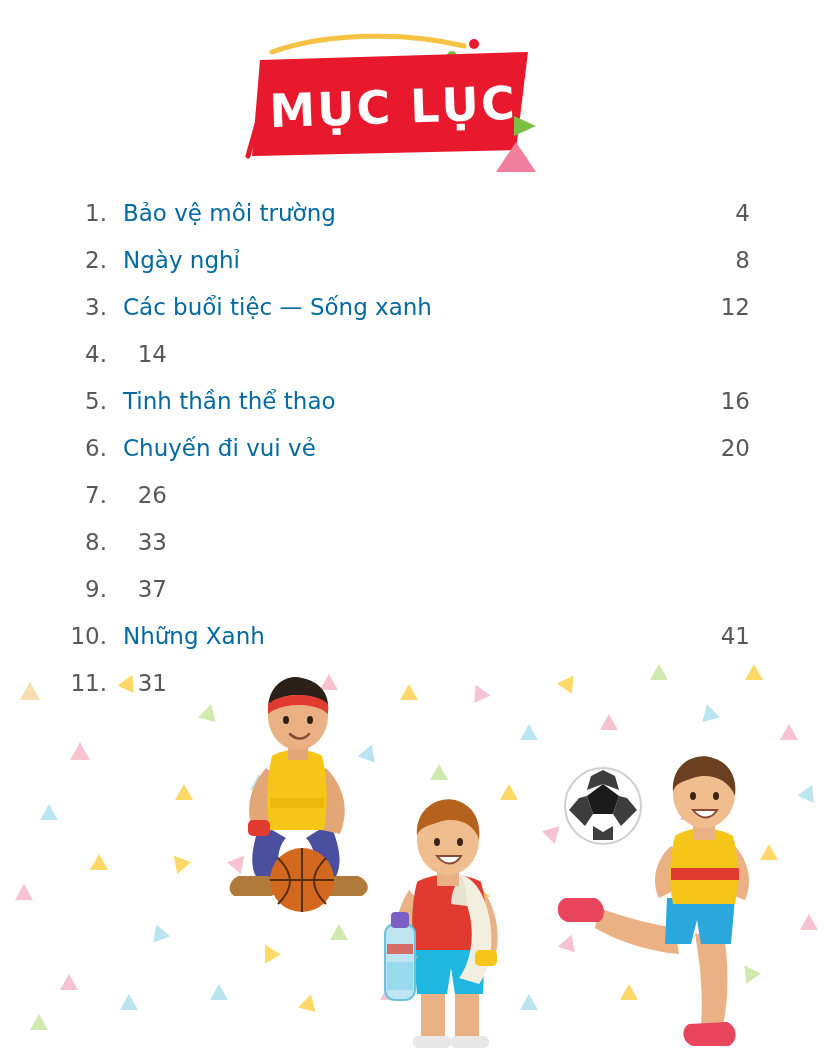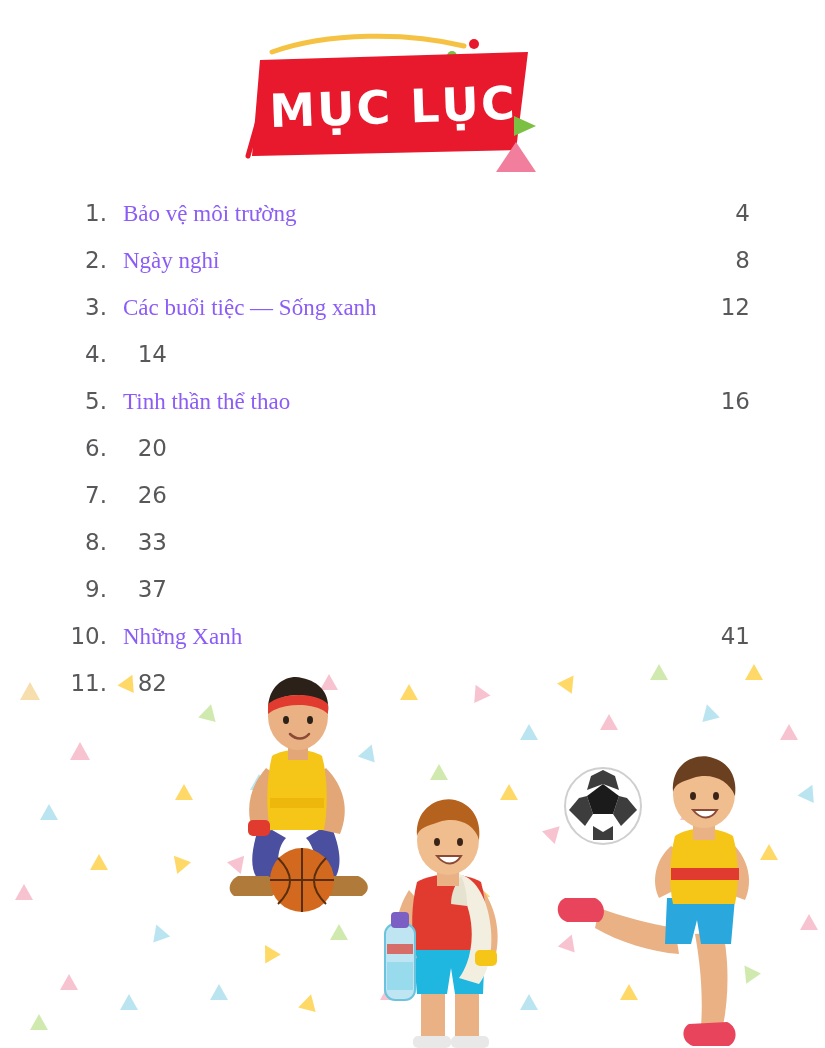--- a/index.html
+++ b/index.html
@@ -84,22 +84,21 @@
   .toc-num {
     width: 52px;
     text-align: right;
     padding-right: 16px;
     flex: 0 0 auto;
     color: #58585a;
   }
   .toc-title {
     flex: 1 1 auto;
     white-space: nowrap;
-    color: #8b5cf6;
-    font-family: Liberation Serif, serif;
+    color: #0369a1;
   }
   .toc-page {
     flex: 0 0 auto;
     width: 44px;
     text-align: right;
     color: #58585a;
   }
 
   
   .illustration {
@@ -215,20 +214,21 @@
     <span class="toc-num">4.</span>
     <span class="toc-page">14</span>
   </li>
   <li class="toc-row">
     <span class="toc-num">5.</span>
     <span class="toc-title">Tinh thần thể thao</span>
     <span class="toc-page">16</span>
   </li>
   <li class="toc-row">
     <span class="toc-num">6.</span>
+    <span class="toc-title">Chuyến đi vui vẻ</span>
     <span class="toc-page">20</span>
   </li>
   <li class="toc-row">
     <span class="toc-num">7.</span>
     <span class="toc-page">26</span>
   </li>
   <li class="toc-row">
     <span class="toc-num">8.</span>
     <span class="toc-page">33</span>
   </li>
@@ -236,21 +236,21 @@
     <span class="toc-num">9.</span>
     <span class="toc-page">37</span>
   </li>
   <li class="toc-row">
     <span class="toc-num">10.</span>
     <span class="toc-title">Những Xanh</span>
     <span class="toc-page">41</span>
   </li>
   <li class="toc-row">
     <span class="toc-num">11.</span>
-    <span class="toc-page">82</span>
+    <span class="toc-page">31</span>
   </li>
 </ul>
 
 <div class="illustration">
 
   <svg class="figure" style="left:210px; bottom:130px;" width="180" height="270" viewBox="0 0 180 270">
 
     <path d="M50 175 C40 205, 40 220, 48 232 L70 232 C66 214, 68 198, 76 190 Z" fill="#4a4fa0"></path>
     <path d="M120 175 C132 203, 132 220, 124 232 L104 232 C108 214, 104 198, 96 190 Z" fill="#4a4fa0"></path>
 

